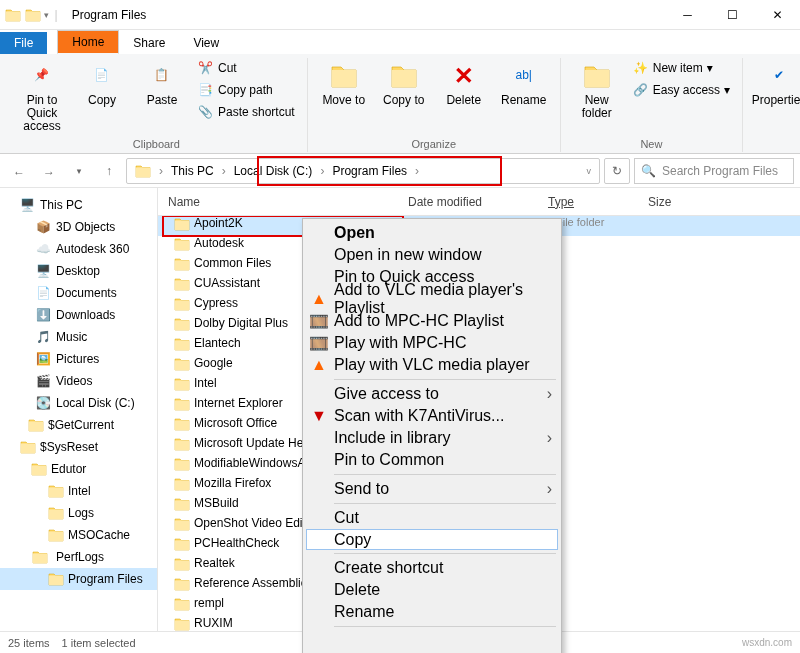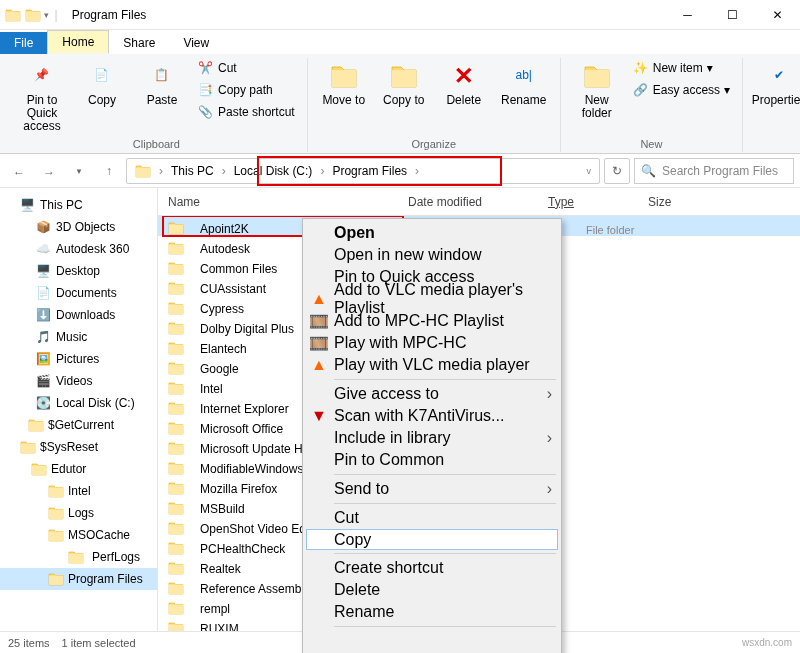--- a/index.html
+++ b/index.html
@@ -9,21 +9,21 @@
 .titlebar { height: 30px; display: flex; align-items: center; border-bottom: 1px solid #e5e5e5; }
 .titlebar .qat { display: flex; align-items: center; gap: 2px; padding: 0 4px; }
 .titlebar .qat .folder-small { width: 18px; height: 18px; display: flex; align-items: center; justify-content: center; }
 .titlebar .title { flex: 1; padding-left: 6px; font-size: 12px; }
 .titlebar .winbtn { width: 45px; height: 30px; display: flex; align-items: center; justify-content: center; }
 
 
 .tabs { height: 24px; display: flex; align-items: flex-end; }
 .tab { padding: 4px 14px; font-size: 12px; }
 .tab.file { background: #1979ca; color: #fff; }
-.tab.active { border: 1px solid #d0d0d0; border-bottom-color: #f5f6f7; background: #fef9c3; }
+.tab.active { border: 1px solid #d0d0d0; border-bottom-color: #f5f6f7; background: #f97316; margin-left: 10px; }
 
 
 .ribbon { height: 100px; background: #f5f6f7; border-bottom: 1px solid #d0d0d0; display: flex; padding: 4px 6px 0 6px; }
 .rgroup { display: flex; flex-direction: column; align-items: center; border-right: 1px solid #e2e2e2; padding: 0 8px; height: 94px; }
 .rgroup:last-child { border-right: none; }
 .rgroup .body { flex: 1; display: flex; align-items: flex-start; gap: 4px; }
 .rgroup .glabel { font-size: 11px; color: #666; padding-bottom: 2px; }
 .rbig { width: 56px; display: flex; flex-direction: column; align-items: center; gap: 2px; padding: 2px 2px; text-align: center; line-height: 1.1; }
 .rbig .ricon { width: 32px; height: 32px; display: flex; align-items: center; justify-content: center; }
 .rcol { display: flex; flex-direction: column; gap: 2px; }
@@ -49,21 +49,21 @@
 
 .filearea { flex: 1; display: flex; flex-direction: column; }
 .cols { height: 28px; display: flex; align-items: center; border-bottom: 1px solid #e5e5e5; color: #444; font-size: 12px; }
 .col { padding: 0 10px; }
 .c-name { width: 240px; }
 .c-date { width: 140px; }
 .c-type { width: 100px; text-decoration: underline; }
 .c-size { width: 80px; }
 
 .filelist { flex: 1; overflow: hidden; position: relative; }
-.frow { height: 20px; display: flex; align-items: flex-end; padding-left: 10px; gap: 16px; }
+.frow { height: 20px; display: flex; align-items: flex-start; padding-left: 16px; gap: 4px; }
 .frow.selected { background: #cce8ff; }
 .frow .ficon { width: 16px; height: 16px; }
 .frow .fname { width: 214px; white-space: nowrap; overflow: hidden; }
 .frow .fdate { width: 140px; color: #888; font-size: 11px; }
 .frow .ftype { width: 100px; color: #888; font-size: 11px; }
 .sel-outline { position: absolute; border: 2px solid #e00000; left: 4px; top: -1px; width: 242px; height: 22px; pointer-events: none; }
 
 
 .ctxmenu { position: absolute; left: 302px; top: 218px; width: 260px; background: #f0f0f0; border: 1px solid #bcbcbc; box-shadow: 3px 3px 6px rgba(0,0,0,0.25); padding: 3px; }
 .ctxitem { height: 22px; display: flex; align-items: center; padding-left: 28px; position: relative; font-size: 16px; }
@@ -335,21 +335,21 @@
         <span>Logs</span>
       </div>
       <div class="sitem indent" style="padding-left: 48px;">
         <span class="sicon">
           <svg class="folder-svg">
             <use href="#folder"></use>
           </svg>
         </span>
         <span>MSOCache</span>
       </div>
-      <div class="sitem indent" style="padding-left: 68px; gap: 8px;">
+      <div class="sitem indent" style="padding-left: 32px; gap: 8px;">
         <span class="sicon">
           <svg class="folder-svg">
             <use href="#folder"></use>
           </svg>
         </span>
         <span>PerfLogs</span>
       </div>
       <div class="sitem indent selected" style="padding-left: 48px;">
         <span class="sicon">
           <svg class="folder-svg">

